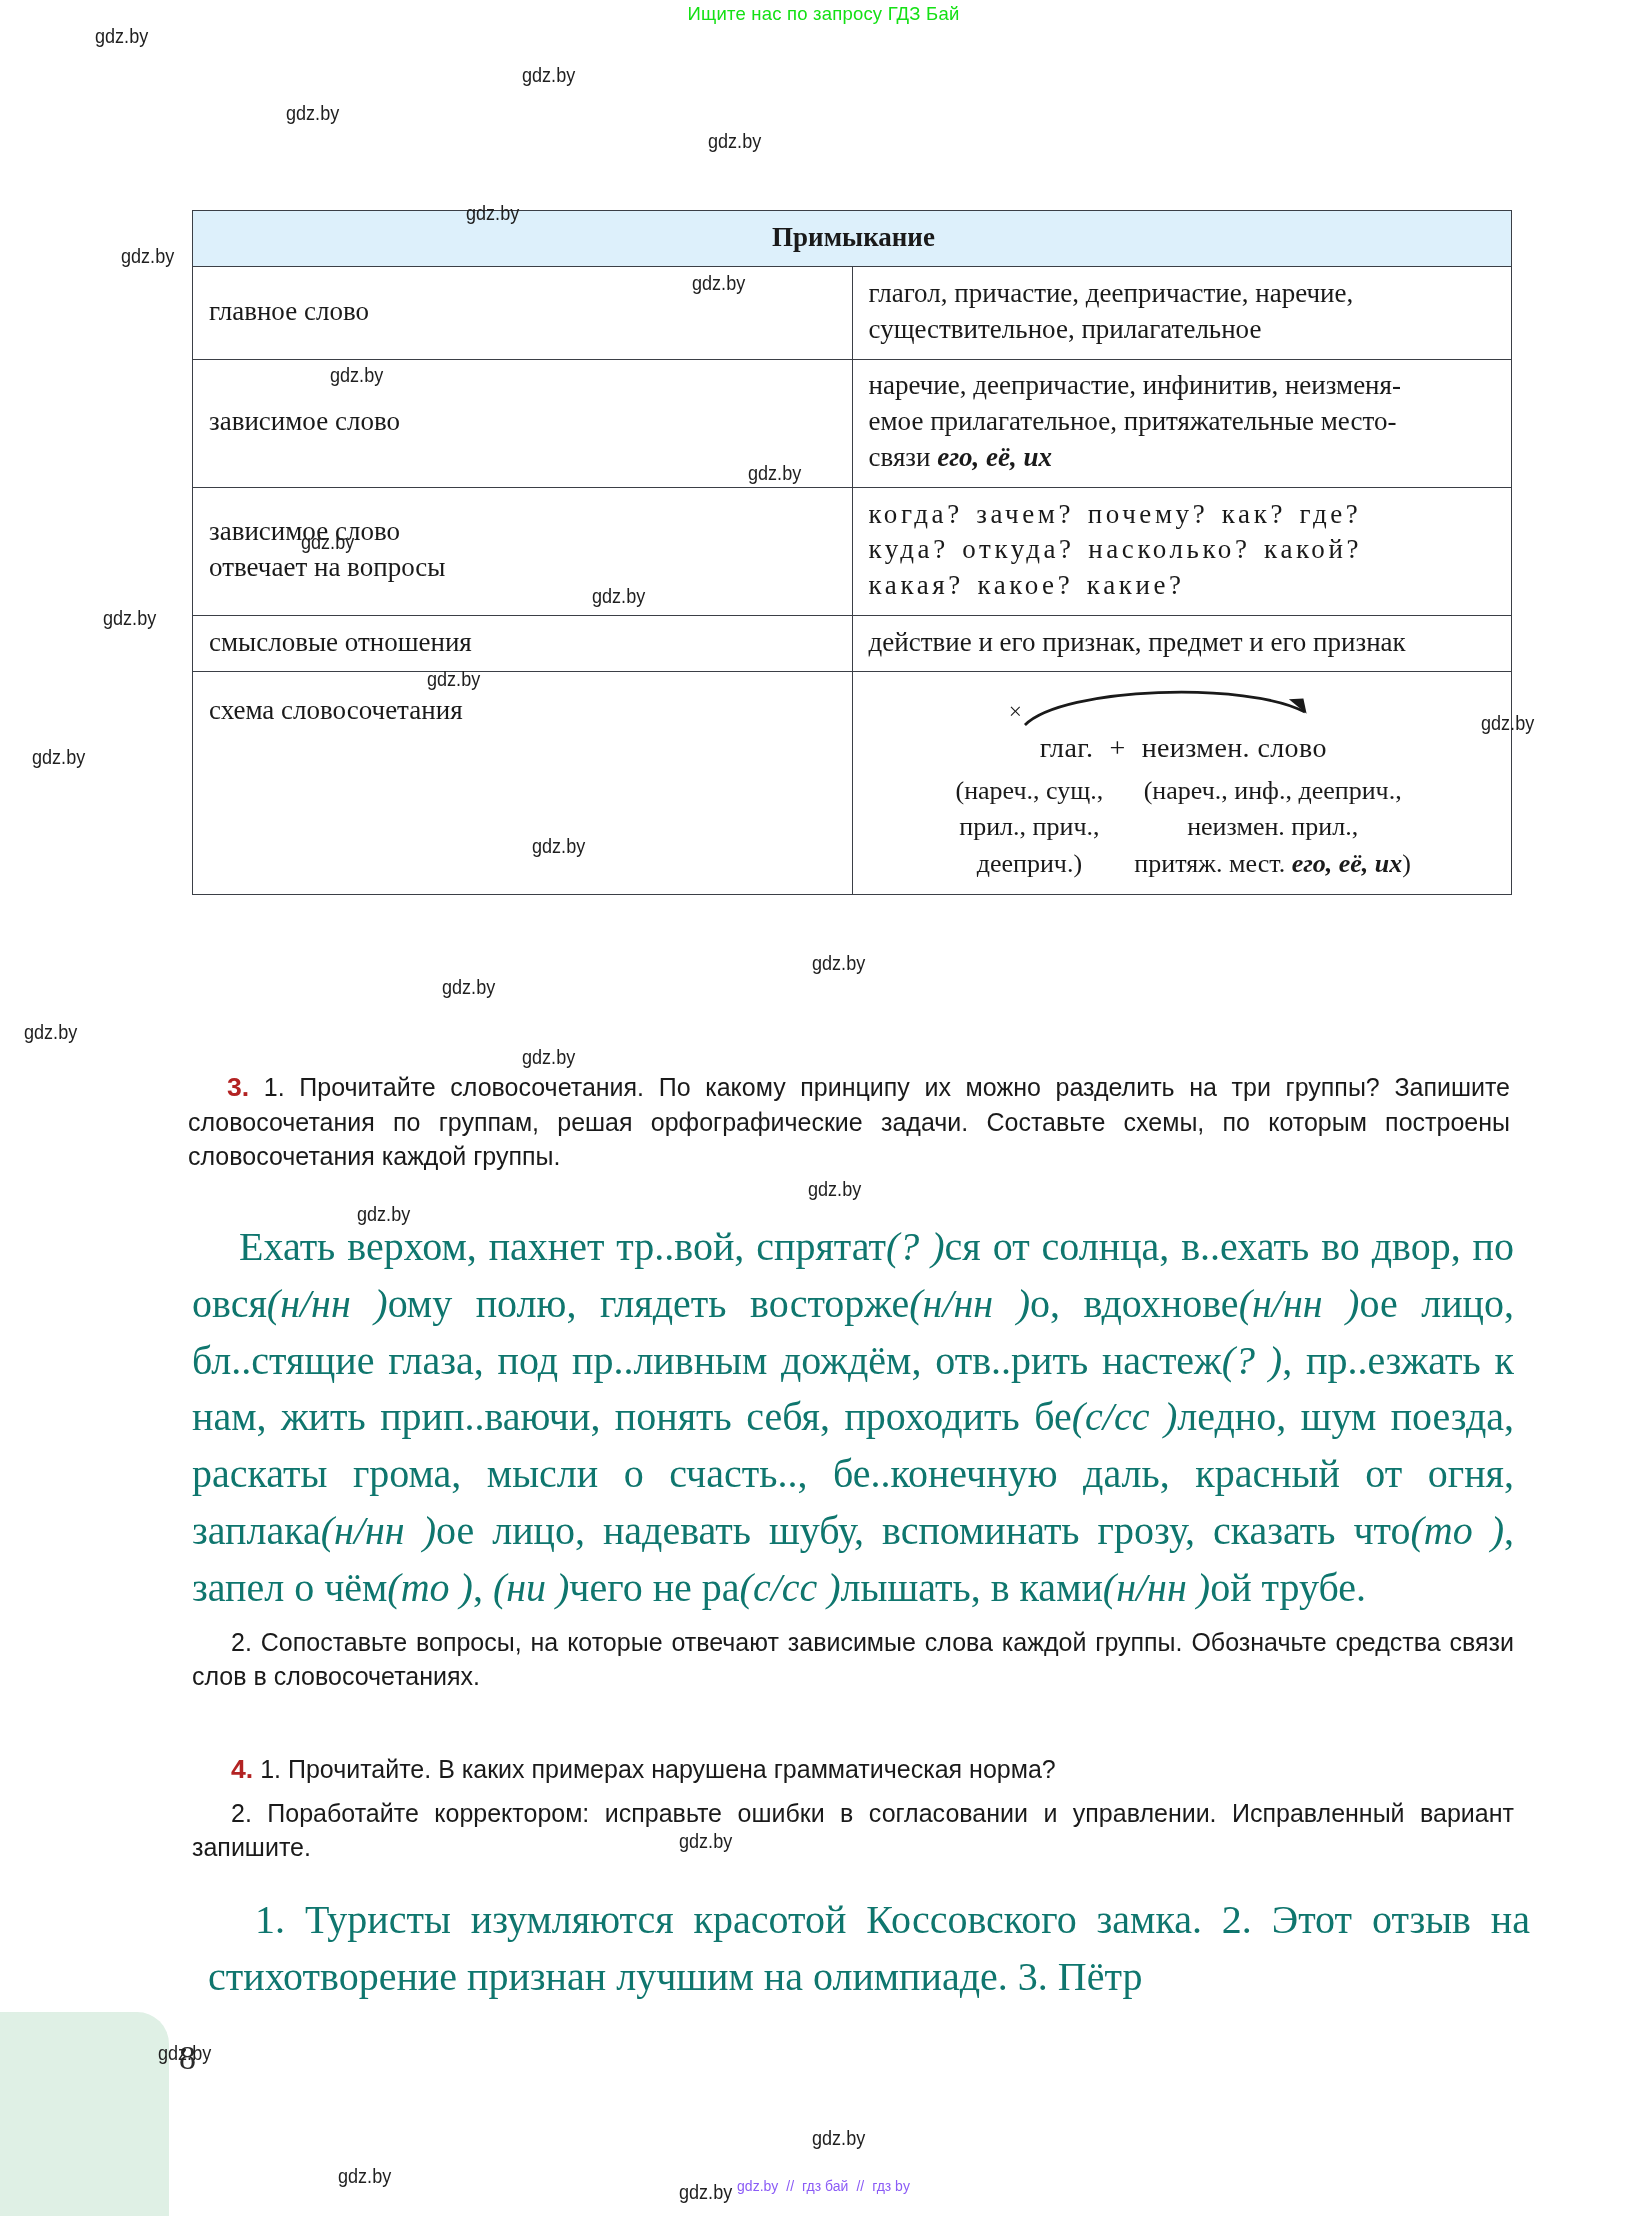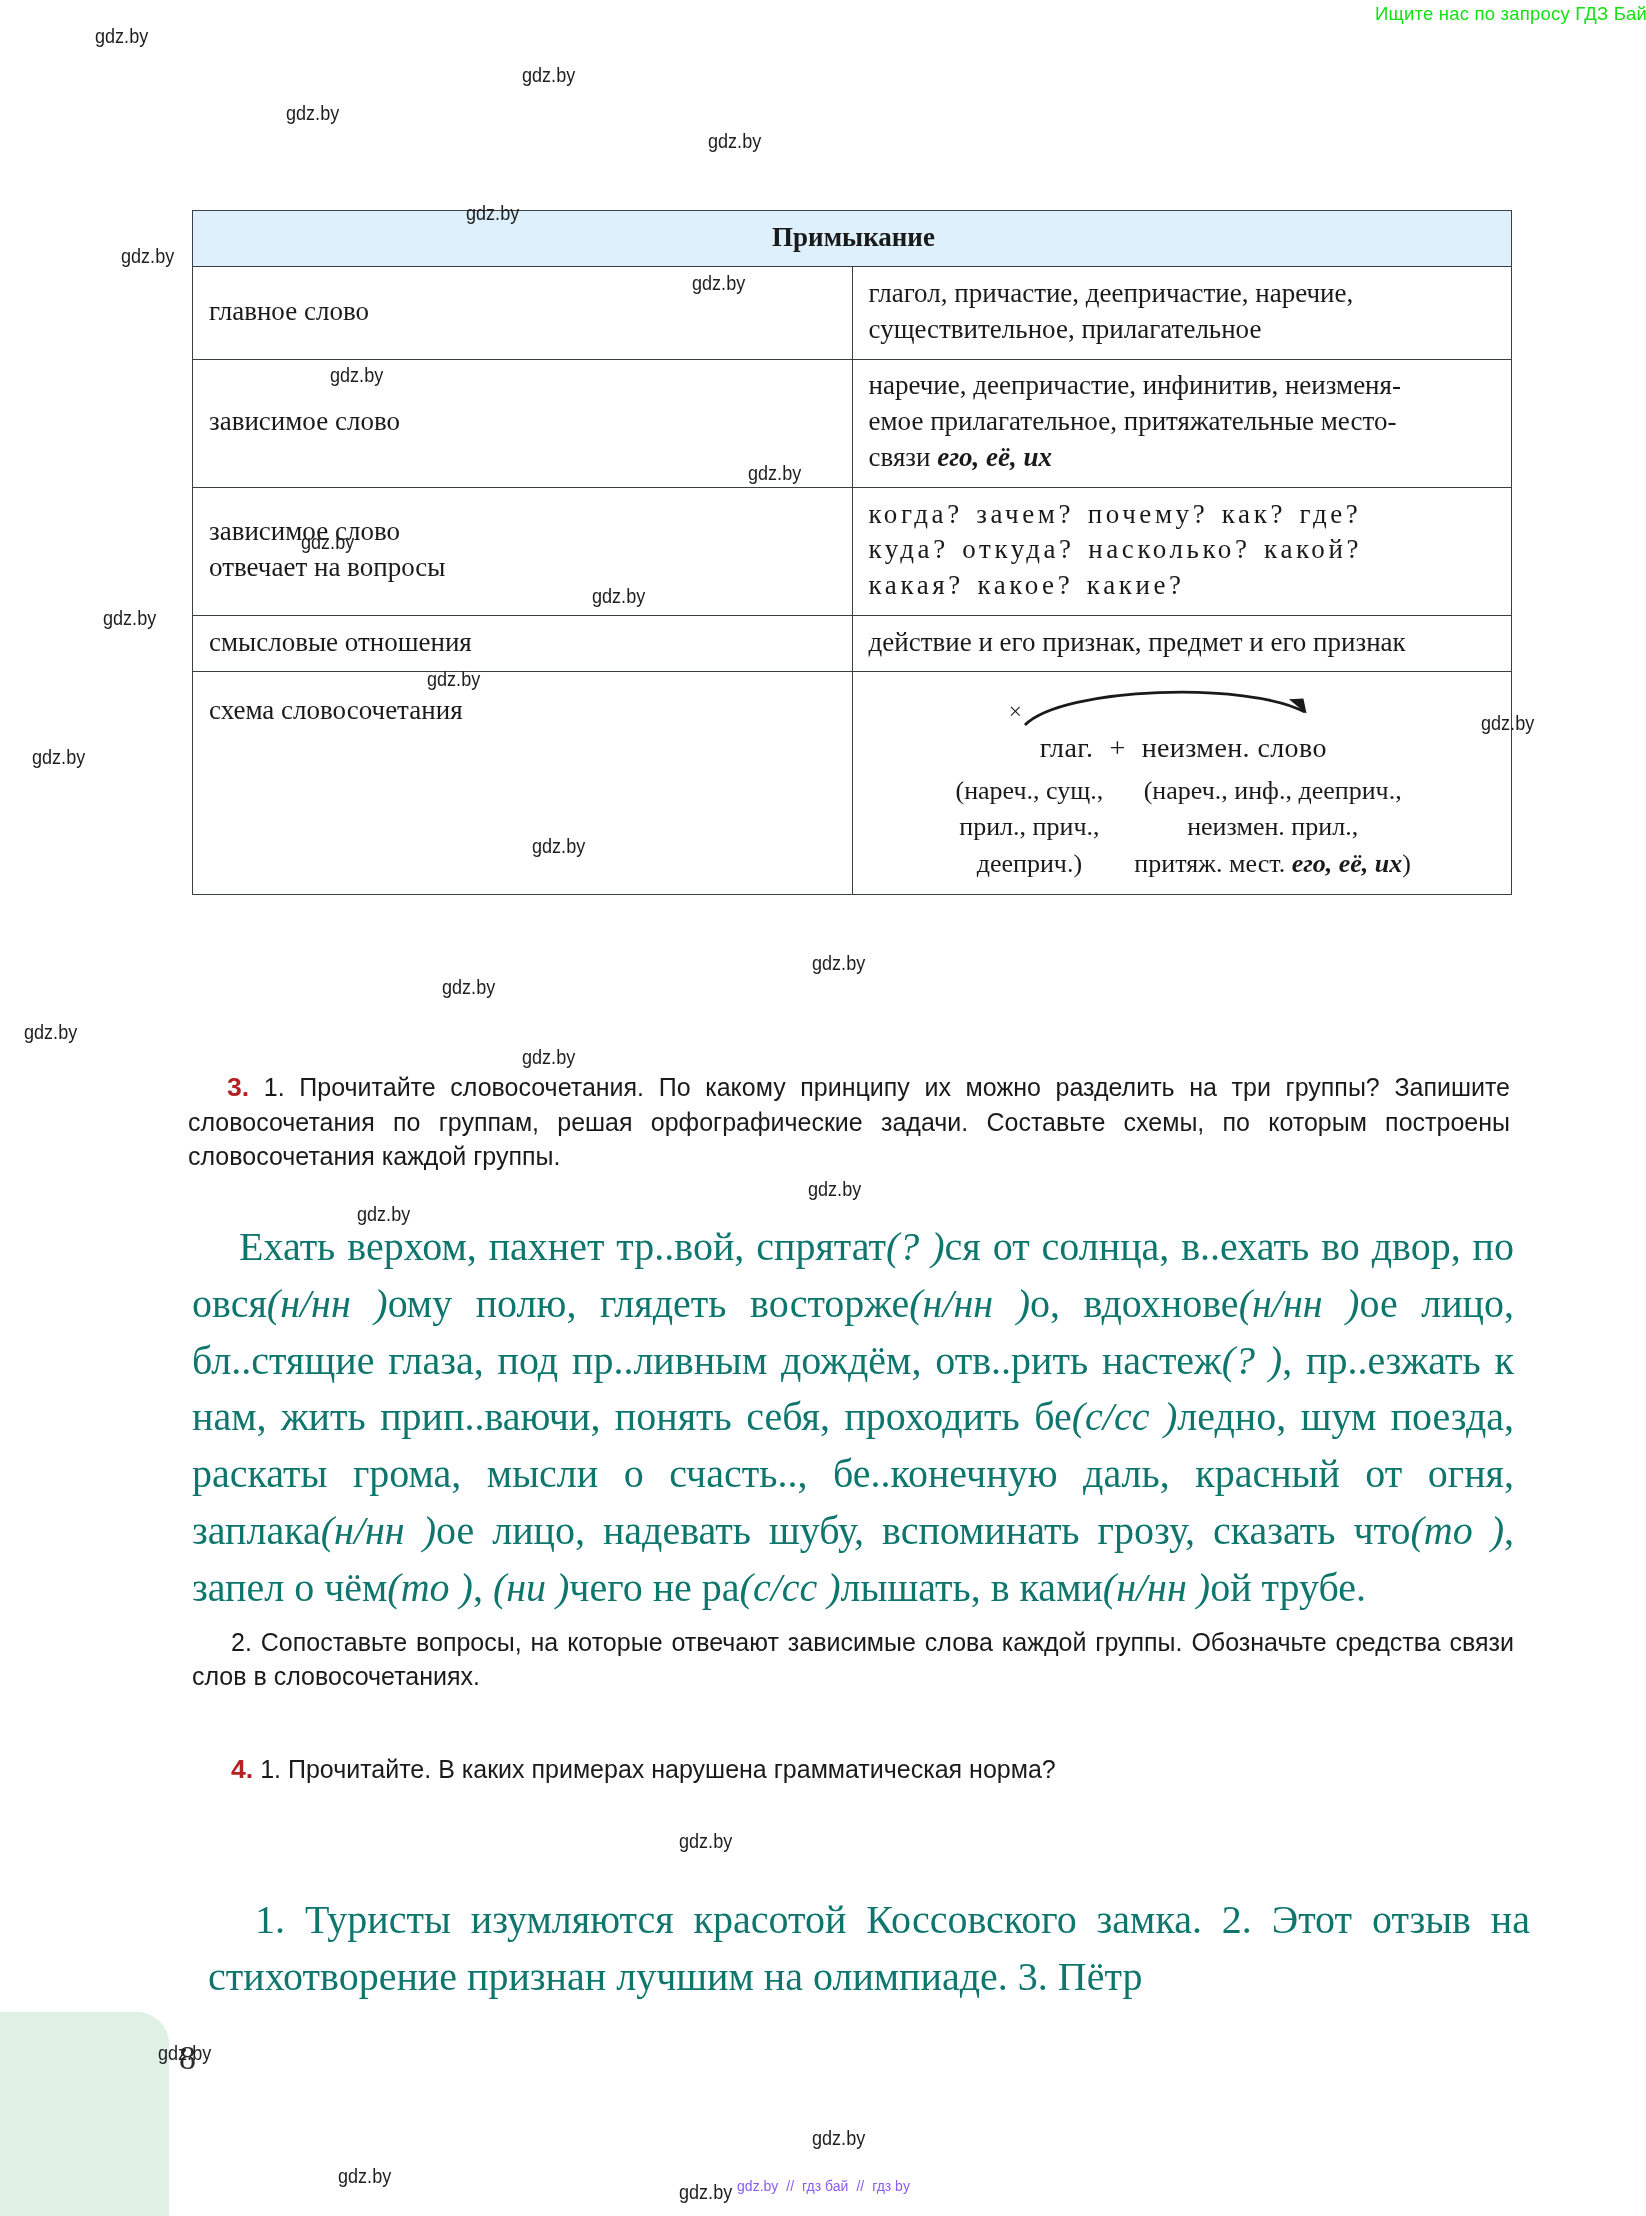--- a/index.html
+++ b/index.html
@@ -17,21 +17,21 @@
     height: 2216px;
     background: #ffffff;
     overflow: hidden;
   }
 
   
   .promo-bar {
     position: absolute;
     top: 0; left: 0; right: 0;
     height: 27px;
-    text-align: right;
+    text-align: center;
     font-family: "Liberation Sans", "DejaVu Sans", sans-serif;
     font-size: 18.5px;
     color: #14e014;
     line-height: 27px;
     letter-spacing: 0.2px;
     white-space: nowrap;
   }
 
   
   .wm {
@@ -266,20 +266,23 @@
 
   <div class="sans-block" style="left:192px; top:1625px; width:1322px;">
     <span class="indent-s"></span><span>2. Сопоставьте вопросы, на которые отвечают зависимые слова каждой группы. Обозначьте средства связи слов в словосочетаниях.</span>
   </div>
 
   <div class="sans-block" style="left:192px; top:1751px; width:1322px; text-align:left;">
     <span class="indent-s"></span><span class="exnum">4.</span>
     <span>1. Прочитайте. В каких примерах нарушена грамматическая норма?</span>
   </div>
 
+  <div class="sans-block" style="left:192px; top:1796px; width:1322px;">
+    <span class="indent-s"></span><span>2. Поработайте корректором: исправьте ошибки в согласовании и управлении. Исправленный вариант запишите.</span>
+  </div>
 
   <div class="serif-block" style="left:192px; top:1892px; width:1322px;margin-left:16px;">
     <span class="indent"></span><span>1. Туристы изумляются красотой Коссовского замка. 2. Этот отзыв на стихотворение признан лучшим на олимпиаде. 3. Пётр</span>
   </div>
 
   <div class="footer-links">
     <span>gdz.by</span><span class="sep">//</span><span>гдз бай</span><span class="sep">//</span><span>гдз by</span>
   </div>
 
   <div id="watermarks">

